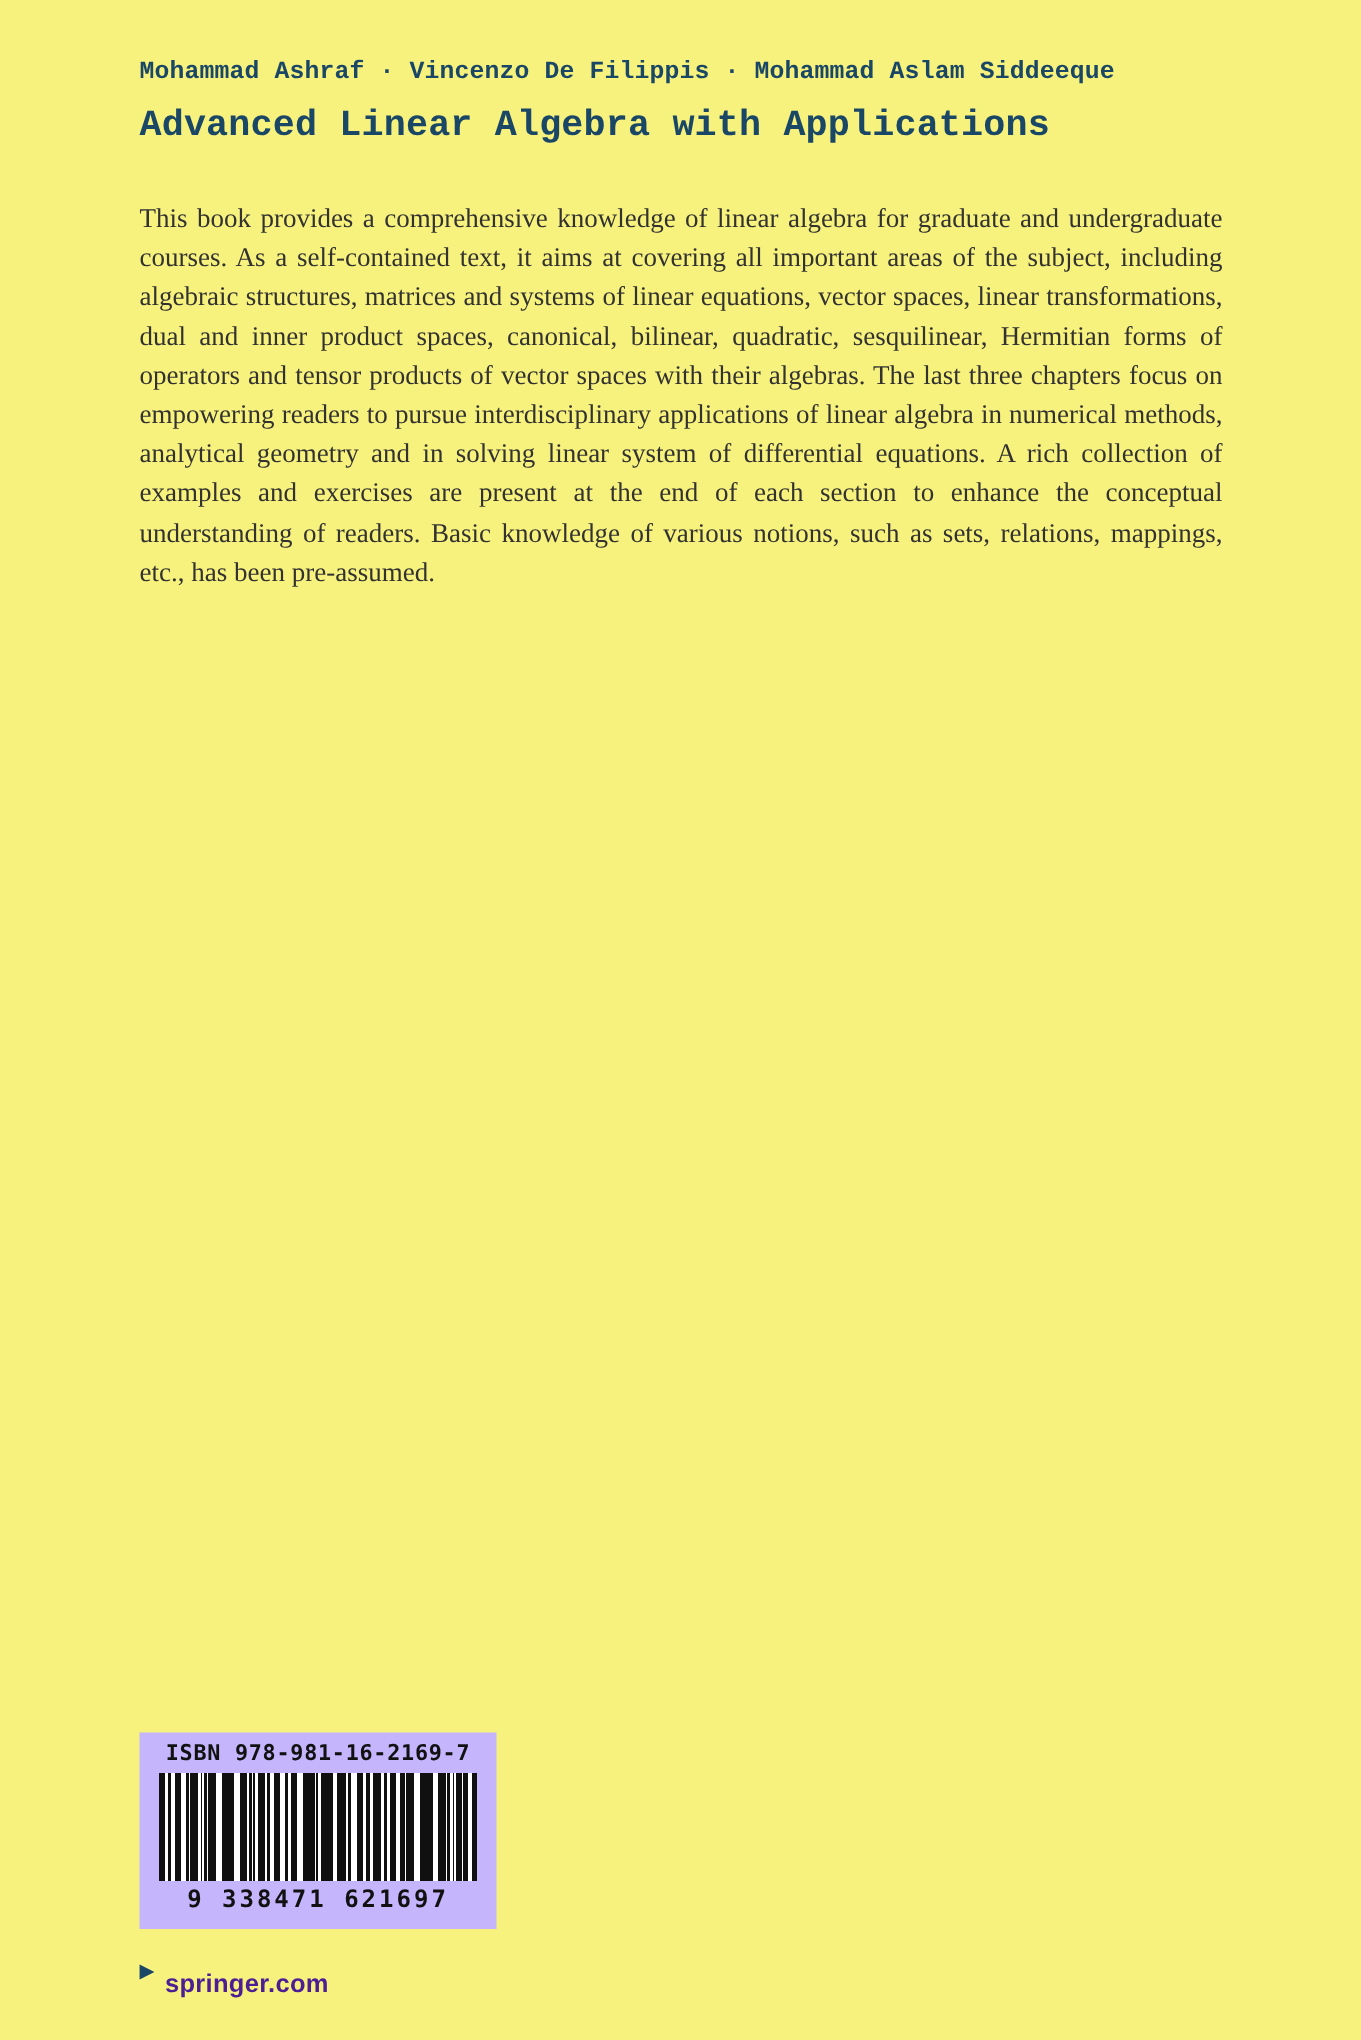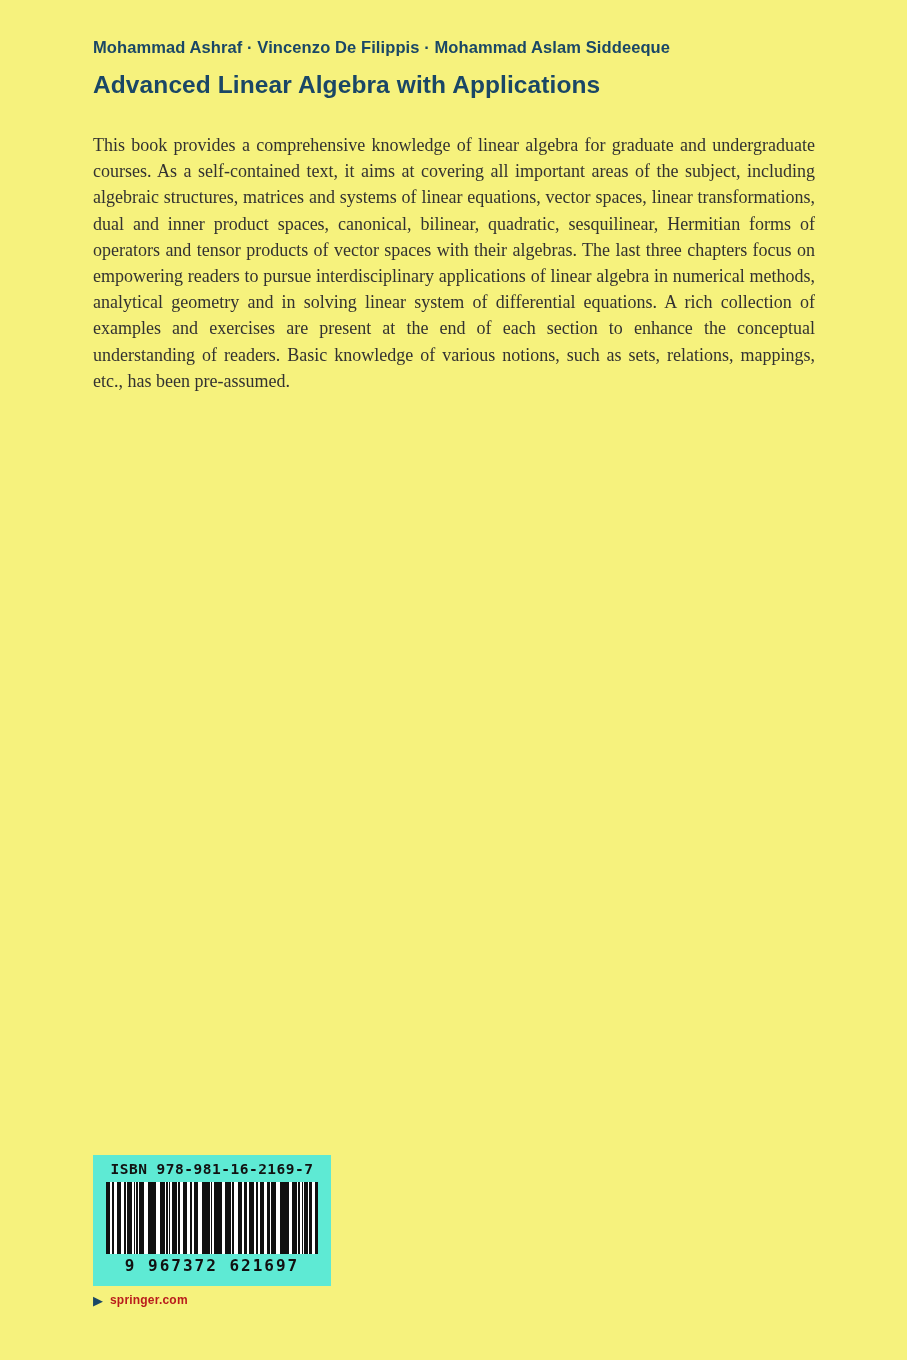--- a/index.html
+++ b/index.html
@@ -14,20 +14,21 @@
     background: #f6f27d;
     font-family: "Liberation Sans", sans-serif;
     overflow: hidden;
     box-sizing: border-box;
   }
   .head {
     position: absolute;
     left: 93px;
     top: 38px;
     width: 740px;
+    font-family: Liberation Mono, monospace;
   }
   .authors {
     font-size: 16.5px;
     font-weight: bold;
     color: #1a4766;
     letter-spacing: 0.1px;
   }
   .title {
     margin: 14px 0 0 0;
     font-size: 24.5px;
@@ -46,21 +47,21 @@
     line-height: 26.2px;
     color: #333231;
     text-align: justify;
   }
   .isbn-block {
     position: absolute;
     left: 93px;
     top: 1155px;
     width: 238px;
     height: 131px;
-    background: #5eead4;
+    background: #c4b5fd;
     box-sizing: border-box;
     padding: 6px 12px 6px 12px;
     display: flex;
     flex-direction: column;
     align-items: center;
   }
   .isbn-label {
     font-family: "DejaVu Sans Mono", monospace;
     font-size: 14.5px;
     font-weight: bold;
@@ -94,42 +95,43 @@
     display: flex;
     align-items: center;
     gap: 7px;
   }
   .publisher .arrow {
     font-size: 13px;
     color: #1a4766;
     line-height: 1;
   }
   .publisher .site {
-    font-size: 12px;
+    font-size: 17px;
     font-weight: bold;
-    color: #b91c1c;
+    color: #4c1d95;
     letter-spacing: 0.2px;
+    margin-top: 20px;
   }
 </style>
 </head>
 <body>
 
 <div class="cover">
 
   <header class="head">
     <div class="authors">Mohammad Ashraf · Vincenzo De Filippis · Mohammad Aslam Siddeeque</div>
     <h1 class="title">Advanced Linear Algebra with Applications</h1>
   </header>
 
   <p class="description">This book provides a comprehensive knowledge of linear algebra for graduate and undergraduate courses. As a self-contained text, it aims at covering all important areas of the subject, including algebraic structures, matrices and systems of linear equations, vector spaces, linear transformations, dual and inner product spaces, canonical, bilinear, quadratic, sesquilinear, Hermitian forms of operators and tensor products of vector spaces with their algebras. The last three chapters focus on empowering readers to pursue interdisciplinary applications of linear algebra in numerical methods, analytical geometry and in solving linear system of differential equations. A rich collection of examples and exercises are present at the end of each section to enhance the conceptual understanding of readers. Basic knowledge of various notions, such as sets, relations, mappings, etc., has been pre-assumed.</p>
 
   <div class="isbn-block">
     <div class="isbn-label">ISBN 978-981-16-2169-7</div>
     <div class="barcode"></div>
-    <div class="barcode-number">9 967372 621697</div>
+    <div class="barcode-number">9 338471 621697</div>
   </div>
 
   <div class="publisher">
     <span class="arrow">▶</span>
     <span class="site">springer.com</span>
   </div>
 
 </div>
 
 </body></html>

